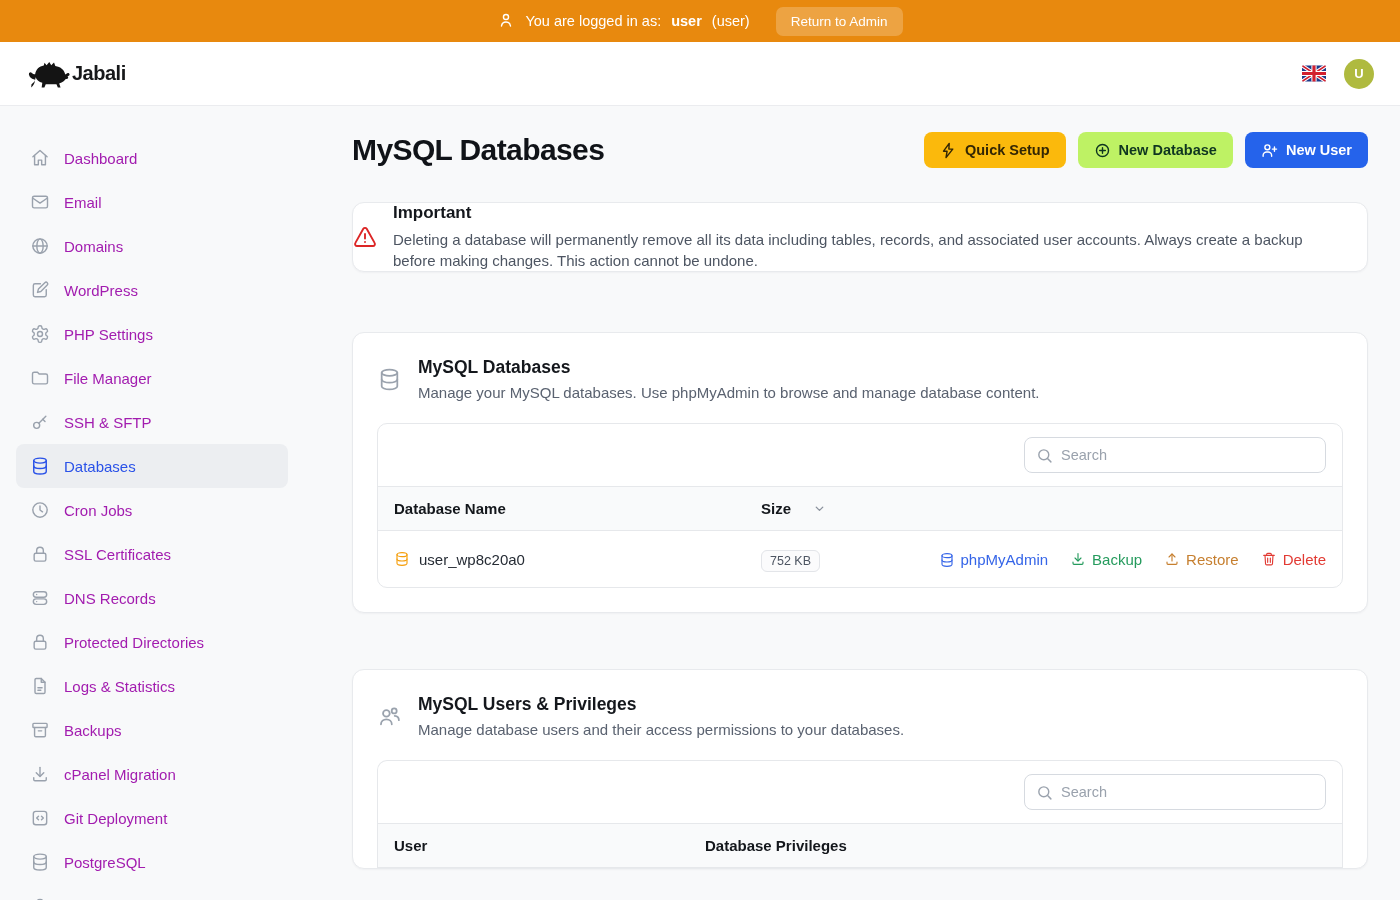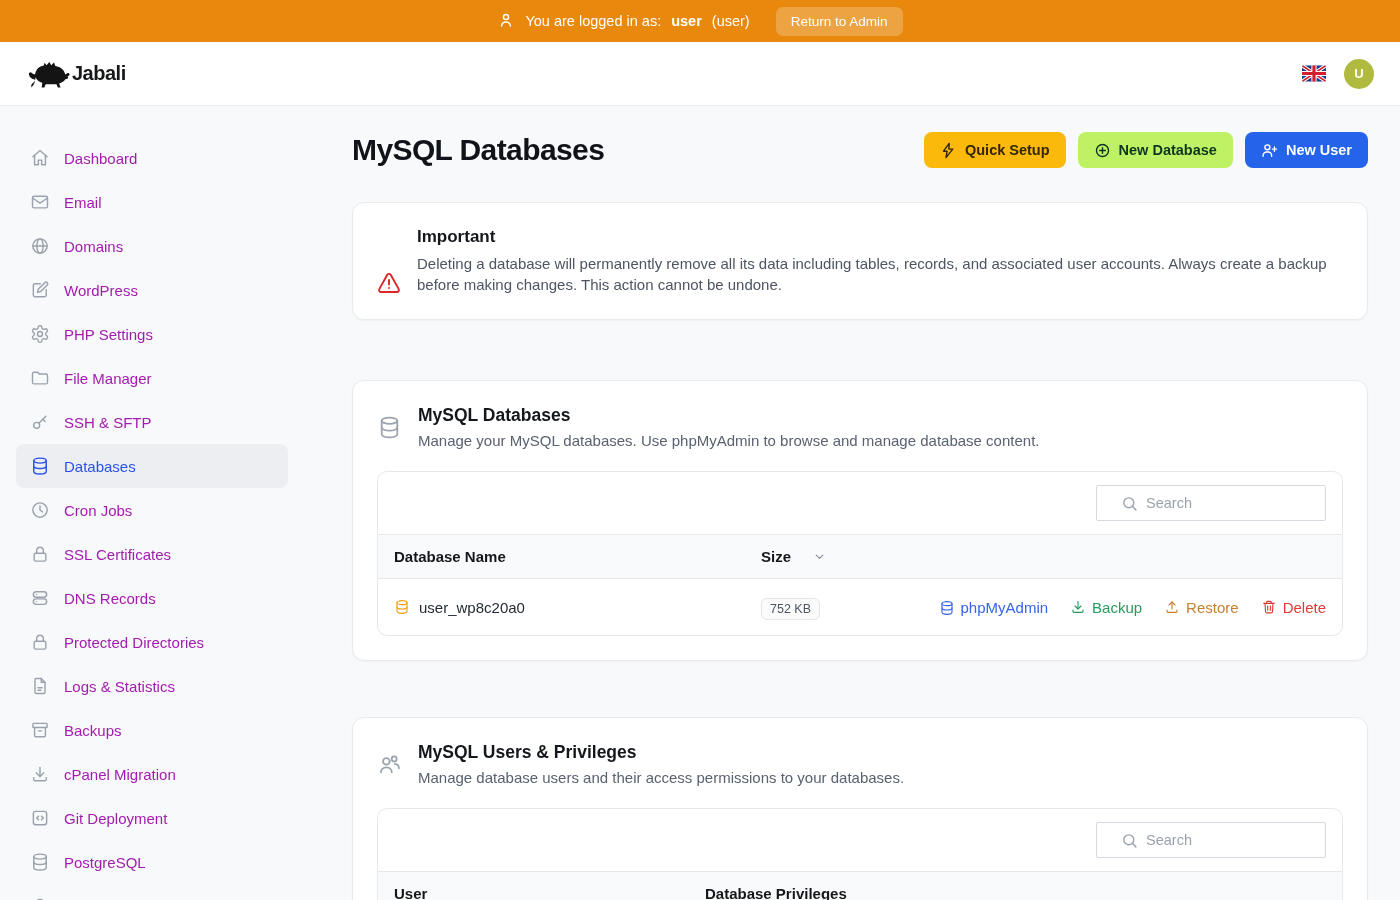--- a/index.html
+++ b/index.html
@@ -36,36 +36,36 @@
   .page-title { font-size:30px; font-weight:800; letter-spacing:-.6px; color:#101318; }
   .title-actions { margin-left:auto; display:flex; gap:12px; }
   .btn { height:36px; border:none; border-radius:8px; display:inline-flex; align-items:center; gap:8px; padding:0 16px; font-size:14.5px; font-weight:600; cursor:pointer; font-family:inherit; }
   .btn svg { width:17px; height:17px; }
   .btn-amber { background:#FBB90C; color:#332604; }
   .btn-green { background:#bef264; color:#0E3520; }
   .btn-blue  { background:#2563EB; color:#fff; }
 
   
   .card { background:#fff; border:1px solid #E8EAED; border-radius:12px; box-shadow:0 1px 2px rgba(16,24,40,.04); }
-  .warning-card { padding:24px; display:flex; align-items:flex-end; gap:16px; margin-bottom:60px; }
+  .warning-card { display:flex; align-items:center; gap:16px; margin-bottom:60px; }
   .warn-ic { color:#DC2626; flex-shrink:0; display:flex; }
   .warn-ic svg { width:24px; height:24px; }
   .warning-title { font-size:17px; font-weight:700; margin-bottom:7px; color:#14171C; }
   .warning-text { font-size:15px; color:#4D5562; line-height:1.38; max-width:940px; }
 
   .section-card { margin-bottom:56px; }
   .sec-head { padding:24px 24px 22px; display:flex; align-items:center; gap:16px; }
   .sec-ic { color:#9AA2AD; display:flex; flex-shrink:0; }
   .sec-ic svg { width:25px; height:25px; }
   .sec-title { font-size:17.5px; font-weight:700; color:#14171C; margin-bottom:6px; }
   .sec-desc { font-size:15px; color:#5A6270; }
 
   .table-box { margin:0 24px 24px; border:1px solid #E6E8EB; border-radius:10px; overflow:hidden; }
   .search-row { padding:13px 16px; display:flex; justify-content:flex-end; }
-  .search { width:230px; height:36px; border:1px solid #D6DAE0; border-radius:2px; display:flex; align-items:center; gap:8px; padding:0 24px; background:#fff; }
+  .search { width:302px; height:36px; border:1px solid #D6DAE0; border-radius:8px; display:flex; align-items:center; gap:8px; padding:0 11px; background:#fff; }
   .search .ic { color:#9AA2AD; display:flex; }
   .search .ic svg { width:17px; height:17px; }
   .search input { border:none; outline:none; font-size:14.5px; width:100%; color:#333; font-family:inherit; background:transparent; }
   .search input::placeholder { color:#9AA2AD; }
 
   .thead { display:flex; align-items:center; background:#F9FAFB; border-top:1px solid #E6E8EB; border-bottom:1px solid #E6E8EB; font-weight:700; font-size:15px; color:#14171C; padding:13px 16px; }
   .col-1a { width:367px; }
   .col-1b { width:311px; }
   .sort { display:inline-flex; align-items:center; gap:22px; cursor:pointer; }
   .sort svg { width:13px; height:13px; color:#8C939E; }

